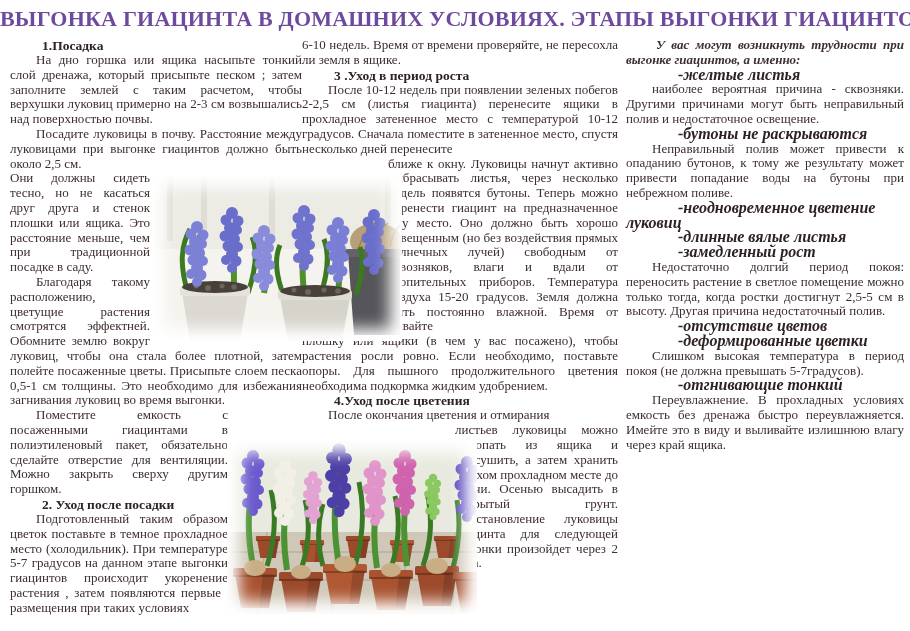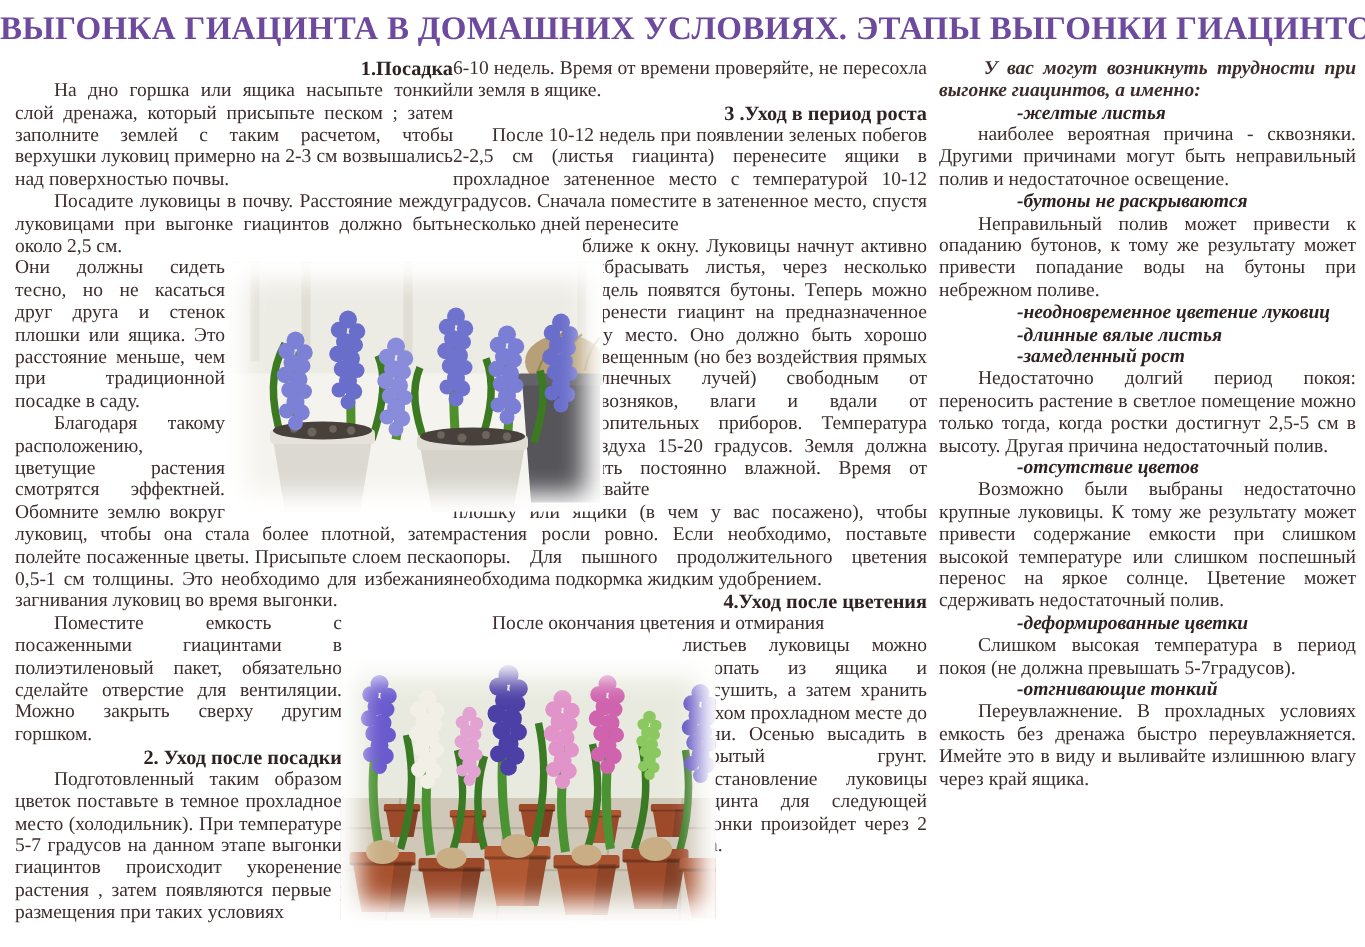--- a/index.html
+++ b/index.html
@@ -17,25 +17,25 @@
     position:absolute;top:38px;text-align:justify;
     font-size:13px;line-height:14.8px;
   }
   #col-left{left:10px;width:292px;}
   #col-mid{left:302px;width:316px;}
   #col-right{left:626px;width:278px;}
   .col p{margin:0;}
   .ind{text-indent:26px;}
   h2{
     margin:0;font-size:13.5px;line-height:15px;font-weight:bold;
-    color:#2e2222;text-indent:32px;text-align:right;
+    color:#2e2222;text-indent:32px;text-align:left;
   }
   .r-intro{font-weight:bold;font-style:italic;text-indent:30px;}
   .r-head{
-    margin:0;font-size:13px;line-height:14.8px;font-weight:bold;
+    margin:0;font-size:16px;line-height:14.8px;font-weight:bold;
     font-style:italic;text-indent:52px;text-align:left;color:#2e2222;
   }
   .sp{background:transparent;}
   .sp-r{float:right;}
   .sp-l{float:left;}
   #sp1{width:152px;height:164px;}
   #sp2{width:74px;height:176px;}
   #spM1{width:86px;height:162px;}
   #spM2{width:153px;height:176px;}
   .photo{position:absolute;overflow:hidden;}
@@ -114,21 +114,20 @@
   <p class="ind">Неправильный полив может привести к опаданию бутонов, к тому же результату может привести попадание воды на бутоны при небрежном поливе.</p>
 
   <p class="r-head">-неодновременное цветение луковиц</p>
 
   <p class="r-head">-длинные вялые листья</p>
 
   <p class="r-head">-замедленный рост</p>
   <p class="ind">Недостаточно долгий период покоя: переносить растение в светлое помещение можно только тогда, когда ростки достигнут 2,5-5 см в высоту. Другая причина недостаточный полив.</p>
 
   <p class="r-head">-отсутствие цветов</p>
-  <p class="ind">Возможно были выбраны недостаточно крупные луковицы. К тому же результату может привести содержание емкости при слишком высокой температуре или слишком поспешный перенос на яркое солнце. Цветение может сдерживать недостаточный полив.</p>
 
   <p class="r-head">-деформированные цветки</p>
   <p class="ind">Слишком высокая температура в период покоя (не должна превышать 5-7градусов).</p>
 
   <p class="r-head">-отгнивающие тонкий</p>
   <p class="ind">Переувлажнение. В прохладных условиях емкость без дренажа быстро переувлажняется. Имейте это в виду и выливайте излишнюю влагу через край ящика.</p>
 </div>
 
 <div id="photo1" class="photo">
   <svg viewBox="0 0 250 166" width="250" height="166">

